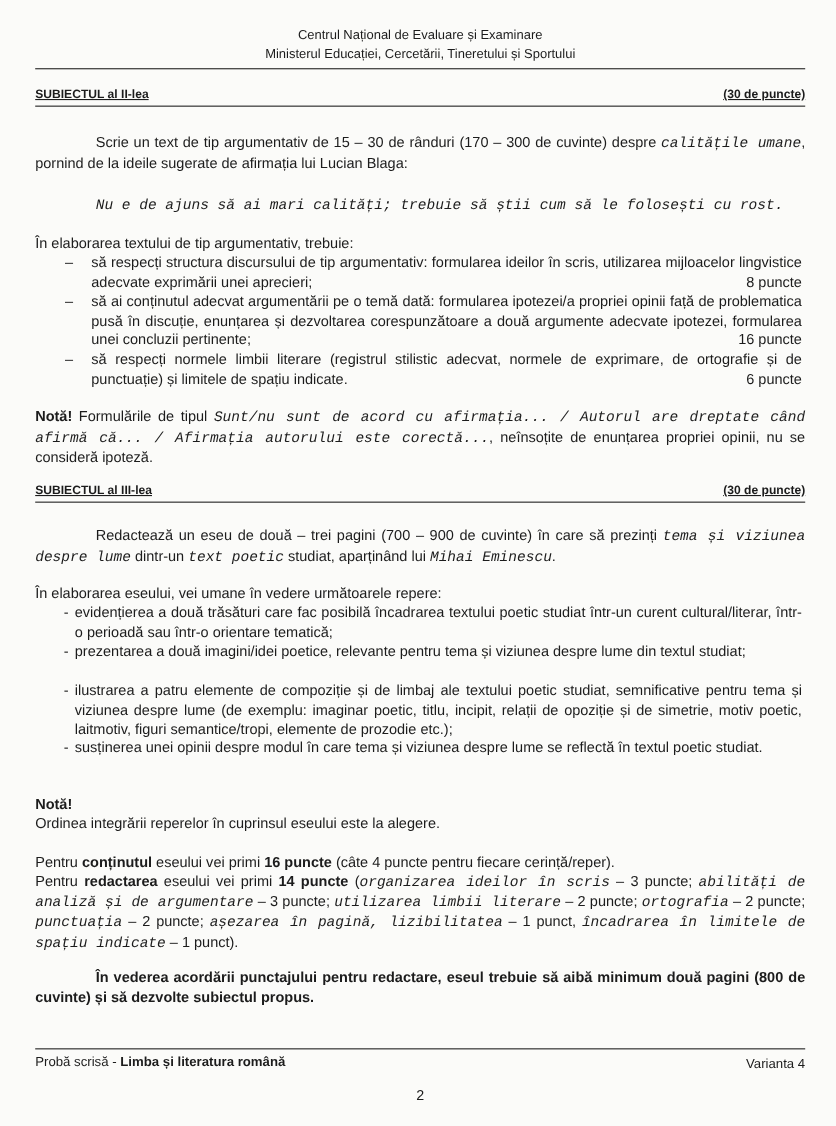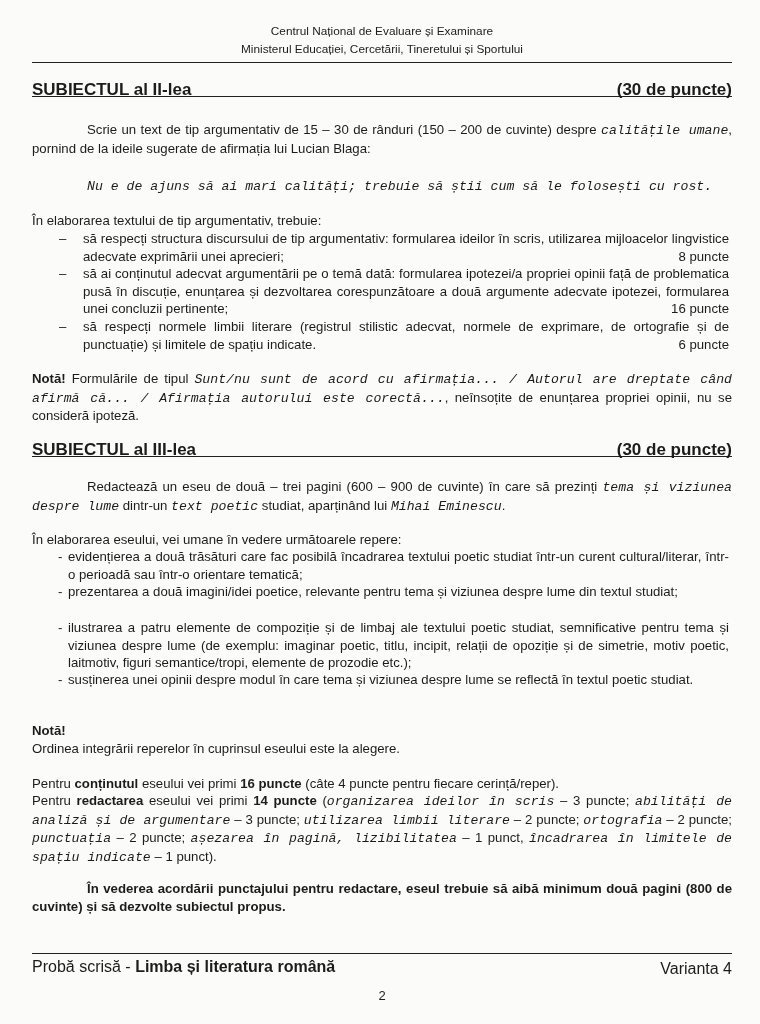--- a/index.html
+++ b/index.html
@@ -3,53 +3,53 @@
 <meta charset="utf-8">
 <style>
   html, body { margin: 0; padding: 0; }
   body {
     width: 760px; height: 1024px; background: #fbfbf9; position: relative; overflow: hidden;
     font-family: "Liberation Sans", sans-serif; color: #1c1c1c; font-size: 13.2px;
   }
   .page { position: absolute; left: 32px; width: 700px; top: 0; }
   .hdr { position: absolute; top: 22px; left: 0; width: 700px; text-align: center; font-size: 11.8px; line-height: 18px; }
   .rule { position: absolute; left: 0; width: 700px; border-top: 1.2px solid #222; }
-  .sect { position: absolute; left: 0; width: 700px; height: 18px; font-weight: bold; font-size: 17px; }
+  .sect { position: absolute; left: 0; width: 700px; height: 18px; font-weight: bold; font-size: 11px; }
   .sect .l { position: absolute; left: 0; top: 0; text-decoration: underline; }
   .sect .r { position: absolute; right: 0; top: 0; text-decoration: underline; }
   .sect .line { position: absolute; left: 0; right: 0; bottom: 1px; border-top: 1.2px solid #222; }
   .p { position: absolute; left: 0; width: 700px; line-height: 17.5px; text-align: justify; }
   .ind { text-indent: 55px; }
   .bul { position: absolute; width: 670px; line-height: 17.5px; text-align: justify; }
   .bul .dash { position: absolute; left: -24px; top: 0; }
   .bul2 .dash { left: -10px; }
   .pts { float: right; font-weight: normal; }
   i { font-style: italic; font-family: Liberation Mono, monospace; }
   b { font-weight: bold; }
-  .foot { position: absolute; top: 958px; left: 0; width: 700px; font-size: 16px; }
+  .foot { position: absolute; top: 958px; left: 0; width: 700px; font-size: 12px; }
   .pg { position: absolute; top: 988px; left: 0; width: 700px; text-align: center; font-size: 13px; }
 </style>
 </head>
 <body>
 
 <div class="page">
 
   <div class="hdr">
     <div>Centrul Național de Evaluare și Examinare</div>
     <div>Ministerul Educației, Cercetării, Tineretului și Sportului</div>
   </div>
   <div class="rule" style="top:62px"></div>
 
   <div class="sect" style="top:80px">
     <div class="line"></div>
     <span class="l">SUBIECTUL al II-lea</span>
     <span class="r">(30 de puncte)</span>
   </div>
 
-  <div class="p ind" style="top:121px"><span>Scrie un text de tip argumentativ de 15 – 30 de rânduri (150 – 200 de cuvinte) despre </span><i>calitățile umane</i><span>, pornind de la ideile sugerate de afirmația lui Lucian Blaga:</span></div>
+  <div class="p ind" style="top:121px"><span>Scrie un text de tip argumentativ de 15 – 30 de rânduri (170 – 300 de cuvinte) despre </span><i>calitățile umane</i><span>, pornind de la ideile sugerate de afirmația lui Lucian Blaga:</span></div>
 
   <div class="p ind" style="top:177px"><i>Nu e de ajuns să ai mari calități; trebuie să știi cum să le folosești cu rost.</i></div>
 
   <div class="p" style="top:212px">În elaborarea textului de tip argumentativ, trebuie:</div>
 
   <div class="bul" style="top:230px; left:51px; width:646px">
     <span class="dash">–</span>
     <span>să respecți structura discursului de tip argumentativ: formularea ideilor în scris, utilizarea mijloacelor lingvistice adecvate exprimării unei aprecieri;</span>
     <span class="pts">8 puncte</span>
   </div>
@@ -65,21 +65,21 @@
   </div>
 
   <div class="p" style="top:370px"><b>Notă!</b><span> Formulările de tipul </span><i>Sunt/nu sunt de acord cu afirmația... / Autorul are dreptate când afirmă că... / Afirmația autorului este corectă...</i><span>, neînsoțite de enunțarea propriei opinii, nu se consideră ipoteză.</span></div>
 
   <div class="sect" style="top:440px">
     <div class="line"></div>
     <span class="l">SUBIECTUL al III-lea</span>
     <span class="r">(30 de puncte)</span>
   </div>
 
-  <div class="p ind" style="top:478px"><span>Redactează un eseu de două – trei pagini (600 – 900 de cuvinte) în care să prezinți </span><i>tema și viziunea despre lume</i><span> dintr-un </span><i>text poetic</i><span> studiat, aparținând lui </span><i>Mihai Eminescu</i><span>.</span></div>
+  <div class="p ind" style="top:478px"><span>Redactează un eseu de două – trei pagini (700 – 900 de cuvinte) în care să prezinți </span><i>tema și viziunea despre lume</i><span> dintr-un </span><i>text poetic</i><span> studiat, aparținând lui </span><i>Mihai Eminescu</i><span>.</span></div>
 
   <div class="p" style="top:531px">În elaborarea eseului, vei umane în vedere următoarele repere:</div>
 
   <div class="bul bul2" style="top:548px; left:36px; width:661px">
     <span class="dash">-</span><span>evidențierea a două trăsături care fac posibilă încadrarea textului poetic studiat într-un curent cultural/literar, într-o perioadă sau într-o orientare tematică;</span>
   </div>
   <div class="bul bul2" style="top:583px; left:36px; width:661px">
     <span class="dash">-</span><span>prezentarea a două imagini/idei poetice, relevante pentru tema și viziunea despre lume din textul studiat;</span>
   </div>
   <div class="bul bul2" style="top:619px; left:36px; width:661px">

